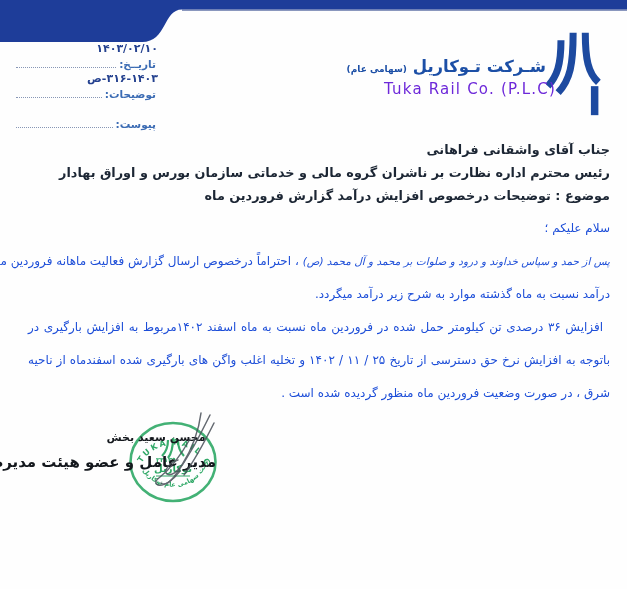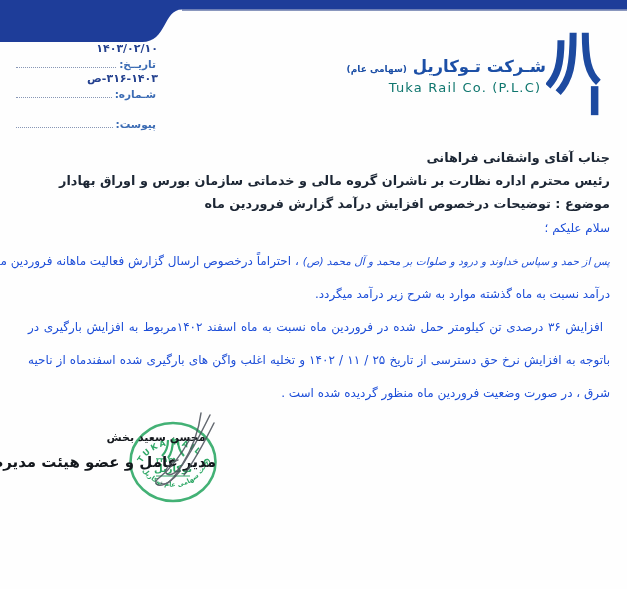--- a/index.html
+++ b/index.html
@@ -18,42 +18,42 @@
   .logo-svg{position:absolute;top:29px;left:546px;}
 
   
   .company{position:absolute;top:57px;left:384px;width:162px;direction:rtl;}
   .company .fa{
     font-size:16.5px;font-weight:bold;color:#1c4fa6;white-space:nowrap;
     text-align:right;letter-spacing:.5px;
   }
   .company .fa .plc{font-size:9px;font-weight:bold;margin-left:17px;}
   .company .en{
-    direction:ltr;text-align:center;margin-top:4px;
-    font-size:13px;color:#0f766e;letter-spacing:1.2px;white-space:nowrap;
+    direction:ltr;text-align:right;margin-top:4px;
+    font-size:15px;color:#6d28d9;letter-spacing:1.2px;white-space:nowrap;
   }
 
   
   .fields{position:absolute;top:42px;left:16px;width:142px;direction:rtl;}
   .fvalue{
     height:15px;text-align:right;font-size:11px;font-weight:bold;
     color:#24418f;direction:rtl;
   }
   .frow{display:flex;align-items:flex-end;height:13px;margin-bottom:2px;}
   .flabel{font-size:10.5px;font-weight:bold;color:#3c6cb4;white-space:nowrap;margin-right:2px;}
   .fdots{flex:1;border-bottom:1.5px dotted #8796b5;margin:0 3px 2px 0;height:10px;}
   .fields .gap{height:15px;}
 
   
   .bismillah{position:absolute;top:110px;left:150px;width:250px;text-align:center;}
   .bismillah .b1{font-size:12.5px;font-weight:bold;color:#1e2936;}
   .bismillah .b2{font-size:9px;color:#3c4857;margin-top:3px;}
 
   
-  .recipient{position:absolute;top:146px;right:17px;left:28px;direction:rtl;text-align:right;color:#1c2634;}
+  .recipient{position:absolute;top:138px;right:17px;left:28px;direction:rtl;text-align:right;color:#1c2634;}
   .recipient div{font-size:12.8px;font-weight:bold;line-height:23px;white-space:nowrap;}
 
   
   .letter-body{position:absolute;top:212px;right:17px;left:28px;direction:rtl;color:#1d4ed8;}
   .bl{font-size:12px;line-height:33px;white-space:nowrap;}
   .bl.right{text-align:right;}
   .bl.stretch{text-align:justify;text-align-last:justify;}
   .bl .script{font-style:italic;font-size:10.5px;letter-spacing:-0.3px;}
 
   
@@ -91,21 +91,21 @@
   </div>
 
   <div class="fields">
     <div class="fvalue">۱۴۰۳/۰۲/۱۰</div>
     <div class="frow">
       <span class="flabel">تاریــخ:</span>
       <span class="fdots"></span>
     </div>
     <div class="fvalue">۳۱۶-۱۴۰۳-ص</div>
     <div class="frow">
-      <span class="flabel">شـماره:</span>
+      <span class="flabel">توضیحات:</span>
       <span class="fdots"></span>
     </div>
     <div class="gap"></div>
     <div class="frow">
       <span class="flabel">پیوست:</span>
       <span class="fdots"></span>
     </div>
   </div>
 
 

